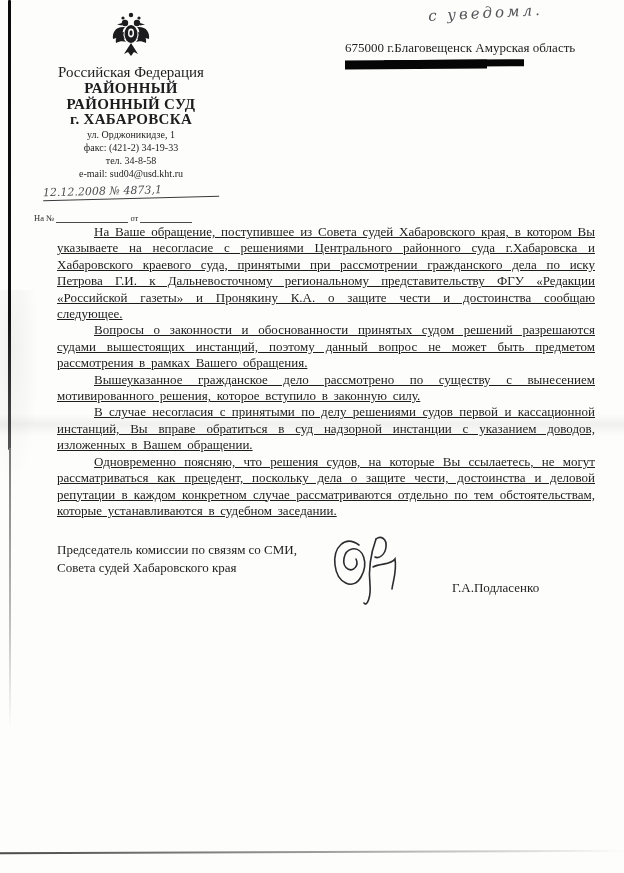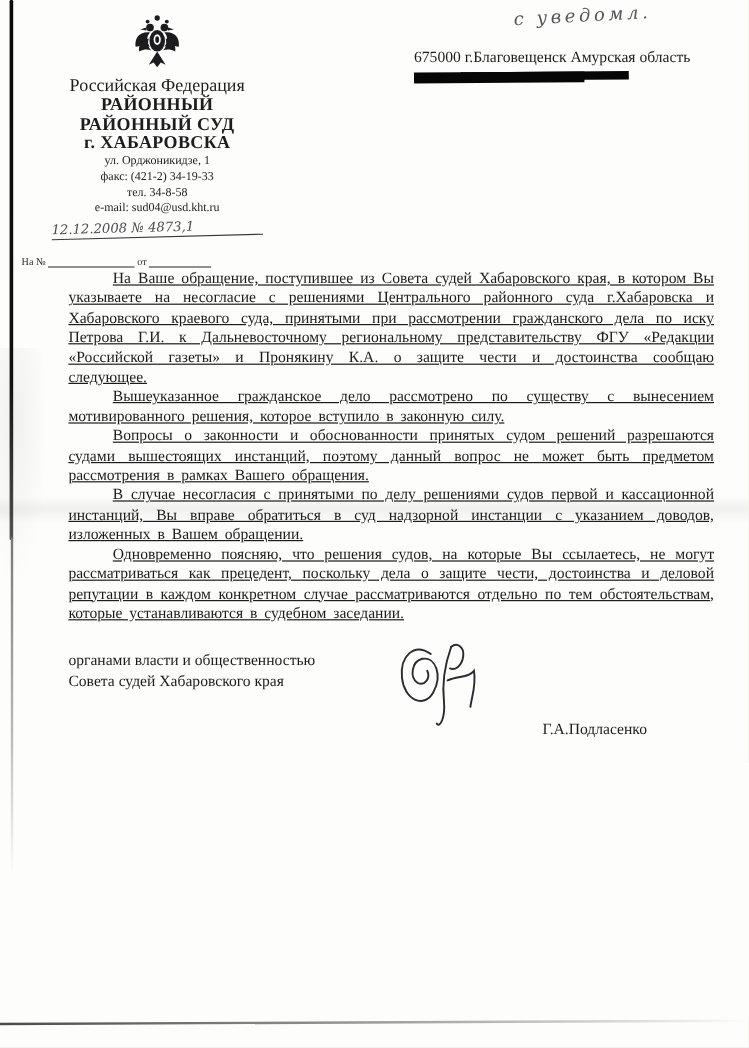--- a/index.html
+++ b/index.html
@@ -57,21 +57,21 @@
   .lh-link{}
   .hand-ref{
     font-family:"DejaVu Serif", serif;
     font-style:italic;font-size:11px;color:#4c4c50;
     border-bottom:1px solid #3a3a3e;
     display:inline-block;transform:rotate(-1.5deg);
     margin-top:2px;padding:0 6px 1px 0;
     text-align:left;width:170px;
   }
   .ref-line{
-    position:absolute;left:18px;top:213px;
+    position:absolute;left:34px;top:213px;
     font-size:8.5px;color:#2a2a2c;white-space:nowrap;
   }
   .ref-blank{
     display:inline-block;border-bottom:1px solid #4a4a4a;height:8px;vertical-align:bottom;
   }
   .ref-blank.b1{width:72px;}
   .ref-blank.b2{width:52px;}
 
   
   .recipient{
@@ -91,21 +91,21 @@
   }
   .body-text p{margin:0;text-indent:37px;word-spacing:2.5px;text-decoration:underline;}
 
   
   .sig-block{
     position:absolute;left:57px;top:541px;width:538px;height:90px;
     font-size:13px;line-height:17.5px;
   }
   .sig-titles{position:absolute;left:0;top:0;width:300px;}
   .sig-scribble{position:absolute;left:272px;top:-8px;}
-  .sig-name{position:absolute;left:395px;top:38px;font-size:13px;margin-top:20px;}
+  .sig-name{position:absolute;left:395px;top:38px;font-size:13px;}
 </style>
 </head>
 <body>
 
 <div class="page">
 
   <div class="scan-edge-left"></div>
   <div class="scan-edge-left2"></div>
   <div class="scan-edge-bottom"></div>
   <div class="fold-crease"></div>
@@ -157,29 +157,29 @@
     <span class="ref-blank b2"></span>
   </div>
 
   <div class="recipient">
     <div>675000 г.Благовещенск Амурская область</div>
     <div class="redaction-bar"></div>
   </div>
 
   <div class="body-text">
     <p>На Ваше обращение, поступившее из Совета судей Хабаровского края, в котором Вы указываете на несогласие с решениями Центрального районного суда г.Хабаровска и Хабаровского краевого суда, принятыми при рассмотрении гражданского дела по иску Петрова Г.И. к Дальневосточному региональному представительству ФГУ «Редакции «Российской газеты» и Пронякину К.А. о защите чести и достоинства сообщаю следующее.</p>
+    <p>Вопросы о законности и обоснованности принятых судом решений разрешаются судами вышестоящих инстанций, поэтому данный вопрос не может быть предметом рассмотрения в рамках Вашего обращения.</p>
     <p>Вышеуказанное гражданское дело рассмотрено по существу с вынесением мотивированного решения, которое вступило в законную силу.</p>
-    <p>Вопросы о законности и обоснованности принятых судом решений разрешаются судами вышестоящих инстанций, поэтому данный вопрос не может быть предметом рассмотрения в рамках Вашего обращения.</p>
     <p>В случае несогласия с принятыми по делу решениями судов первой и кассационной инстанций, Вы вправе обратиться в суд надзорной инстанции с указанием доводов, изложенных в Вашем обращении.</p>
     <p>Одновременно поясняю, что решения судов, на которые Вы ссылаетесь, не могут рассматриваться как прецедент, поскольку дела о защите чести, достоинства и деловой репутации в каждом конкретном случае рассматриваются отдельно по тем обстоятельствам, которые устанавливаются в судебном заседании.</p>
   </div>
 
   <div class="sig-block">
     <div class="sig-titles">
-      <div>органами власти и общественностью</div>
+      <div>Председатель комиссии по связям со СМИ,</div>
       <div>Совета судей Хабаровского края</div>
     </div>
     <svg class="sig-scribble" width="80" height="78" viewBox="0 0 80 78">
       <g fill="none" stroke="#2b2b30" stroke-width="1.6" stroke-linecap="round">
         <path d="M30 12 C16 2 4 14 6 32 C8 50 24 58 32 44 C40 30 34 14 23 16 C14 18 12 32 19 36 C25 39 30 32 27 26"></path>
         <path d="M47 6 C42 20 39 34 41 52 C42 64 38 74 35 70"></path>
         <path d="M47 6 C52 2 58 6 57 14 C56 22 50 26 46 24"></path>
         <path d="M44 34 C52 30 62 32 66 26 C68 38 64 48 63 56"></path>
       </g>
     </svg>

